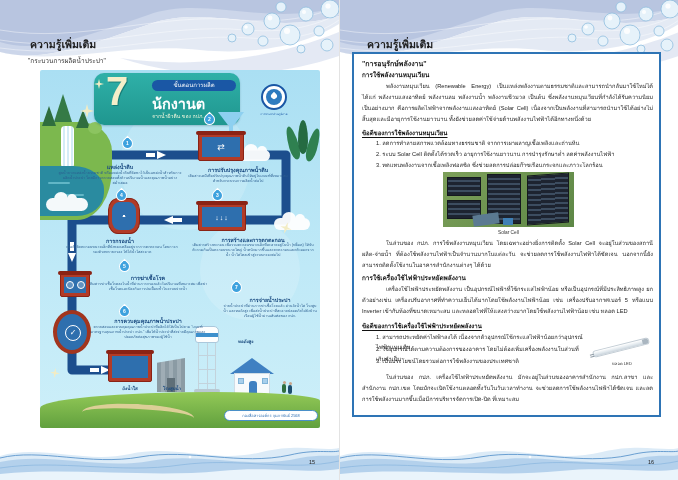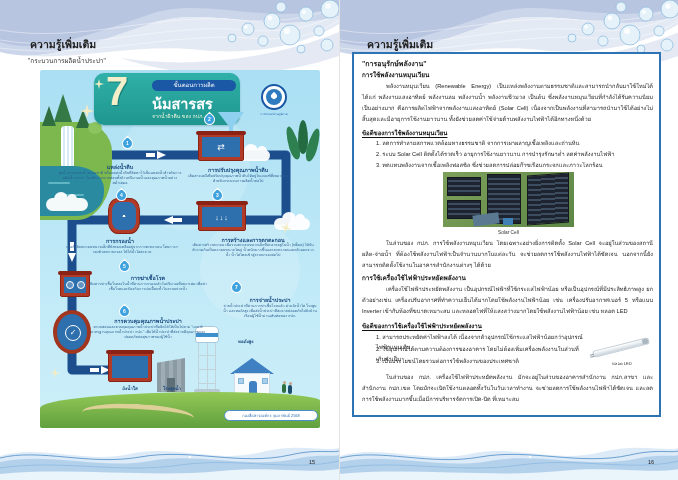--- a/index.html
+++ b/index.html
@@ -226,21 +226,21 @@
       <div class="cloud" style="left:196px;top:80px;width:34px;height:11px;"></div>
       <div class="cloud" style="left:234px;top:148px;width:36px;height:12px;"></div>
       <div class="sparkle" style="left:40px;top:34px;width:14px;height:14px;"></div>
       <div class="sparkle" style="left:240px;top:152px;width:12px;height:12px;transform:rotate(18deg);"></div>
       <div class="sparkle" style="left:10px;top:298px;width:10px;height:10px;transform:rotate(10deg);"></div>
 
       <div class="banner">
         <div class="sparkle" style="left:0px;top:6px;width:10px;height:10px;"></div>
         <div class="big7">7</div>
         <div class="banner-pill">ขั้นตอนการผลิต</div>
-        <div class="banner-main">น้มสารสร</div>
+        <div class="banner-main">น้กงานต</div>
         <div class="banner-sub">จากน้ำผิวดิน ของ กปภ.</div>
       </div>
 
       <div class="logo">
         <div class="logo-inner">
             <div class="logo-drop"></div>
           </div>
       </div>
       <div class="logo-caption">การประปาส่วนภูมิภาค</div>
 

